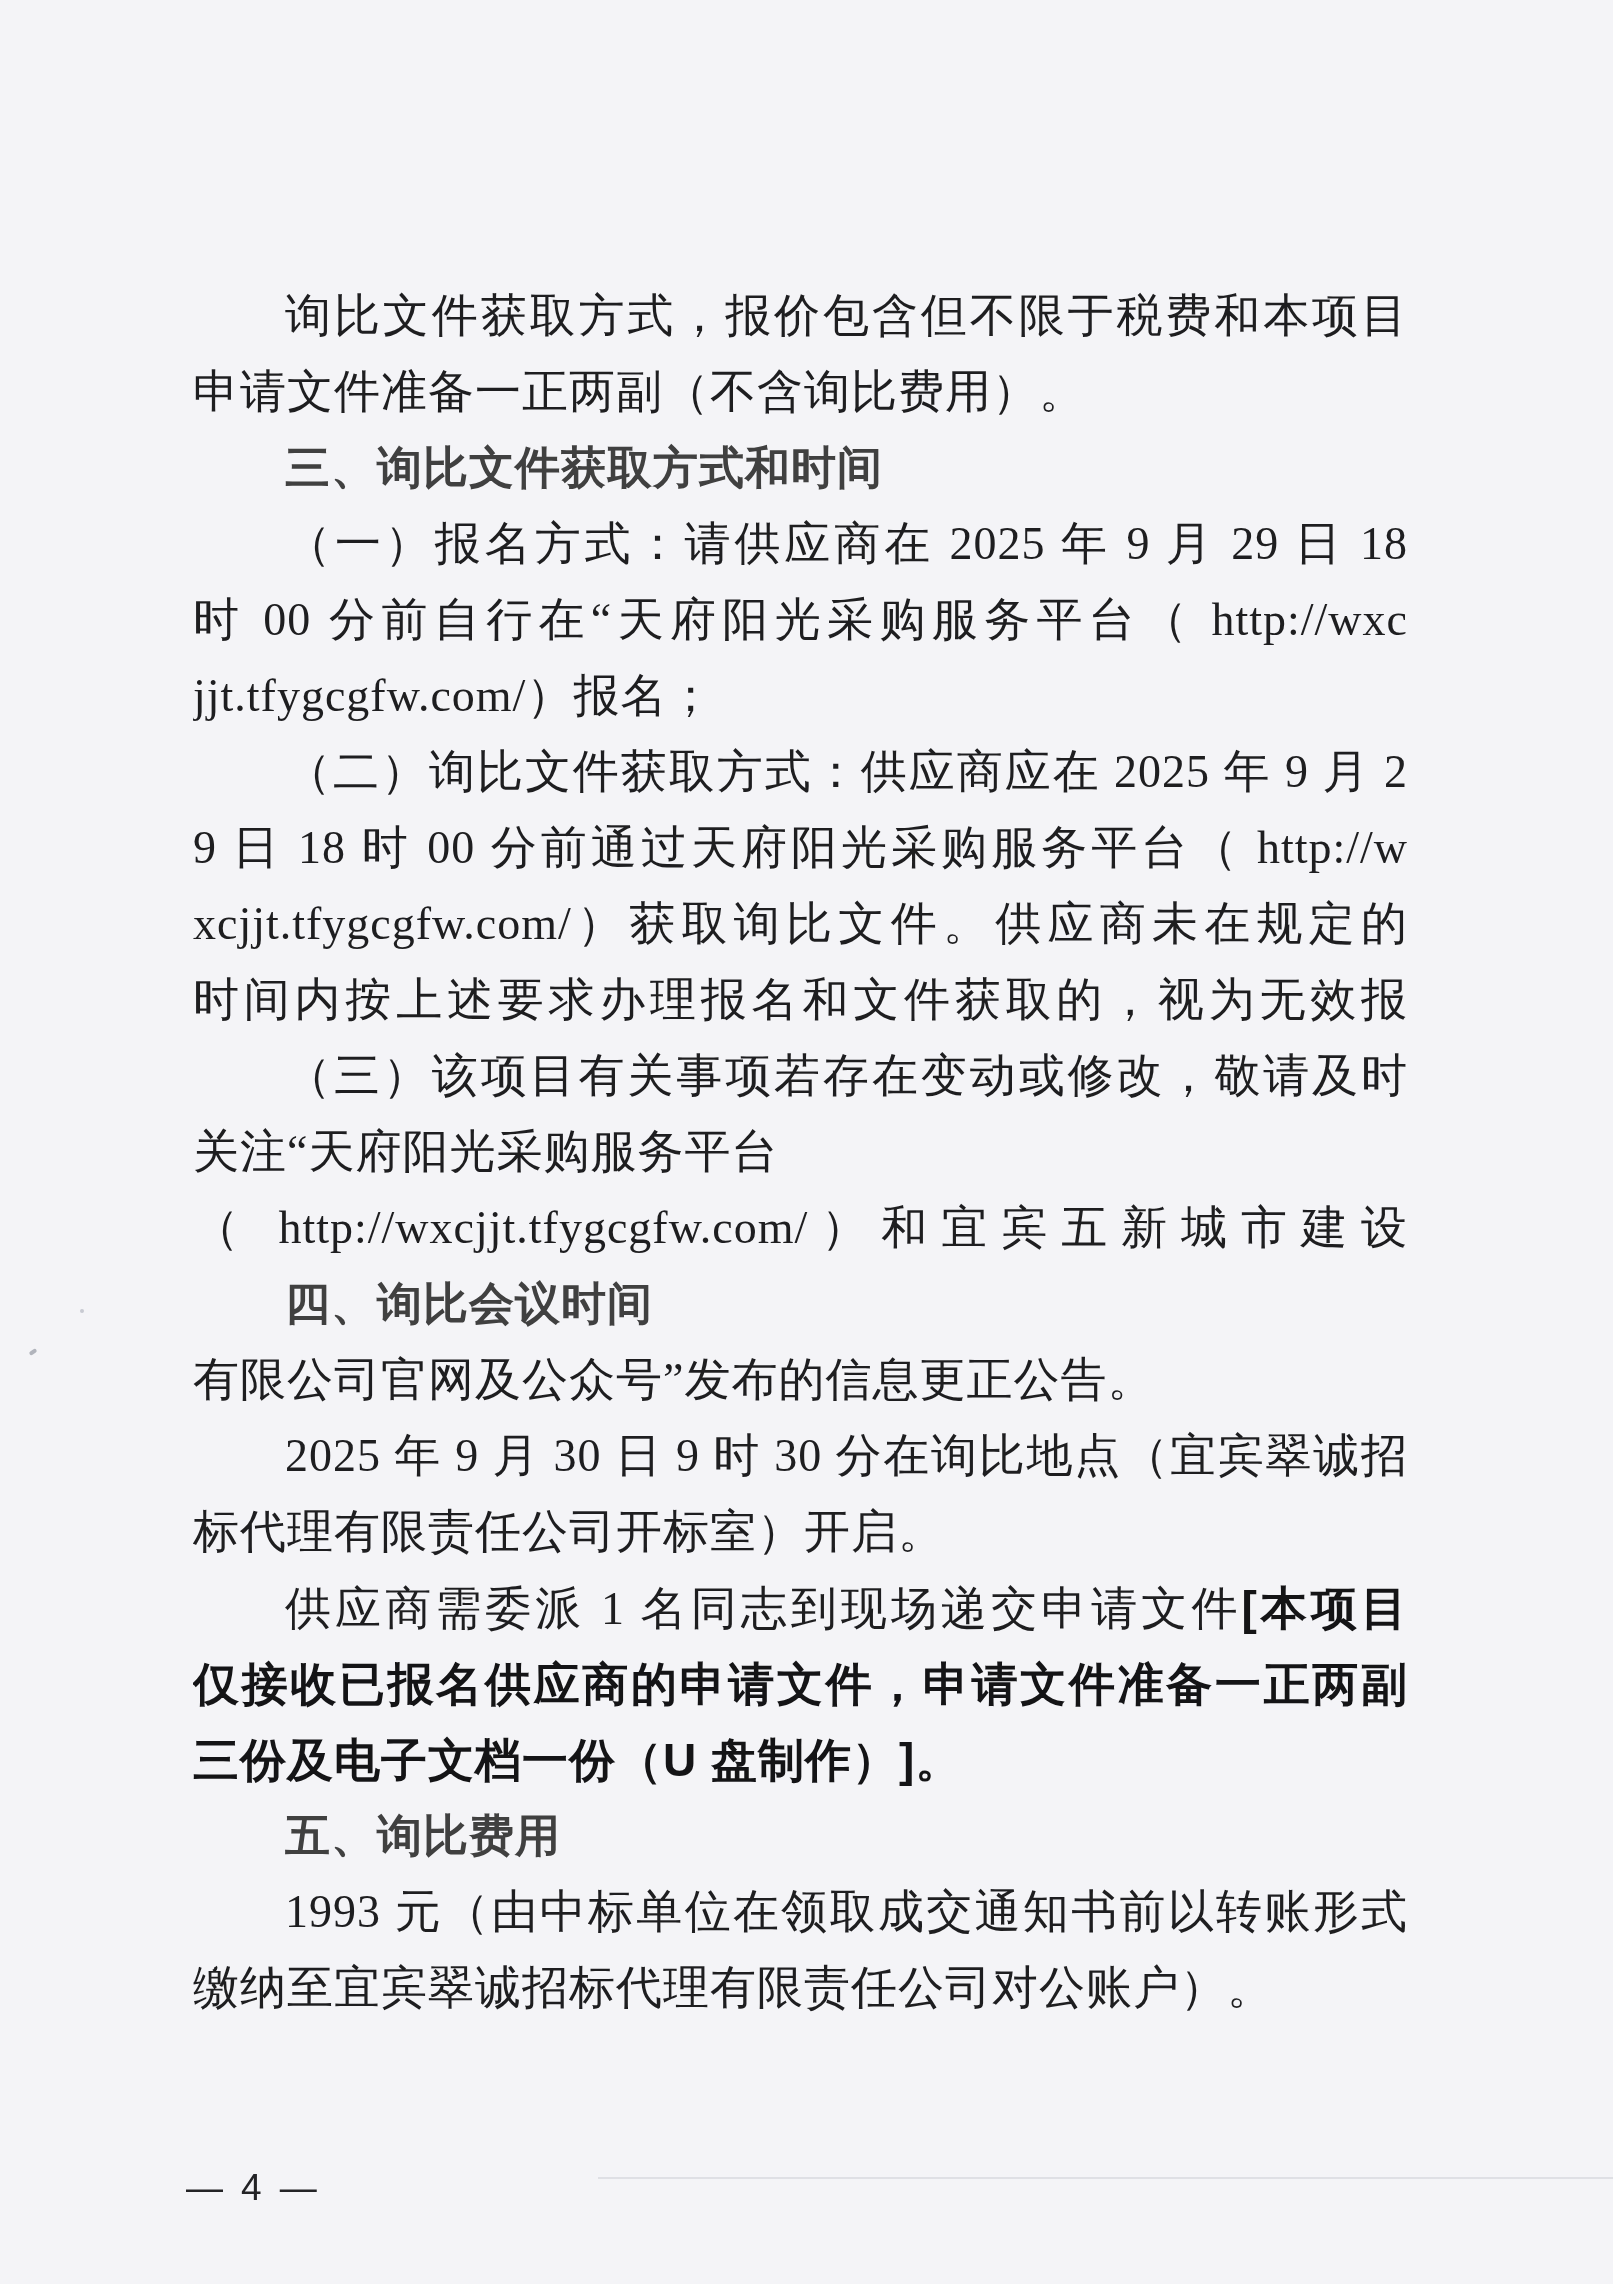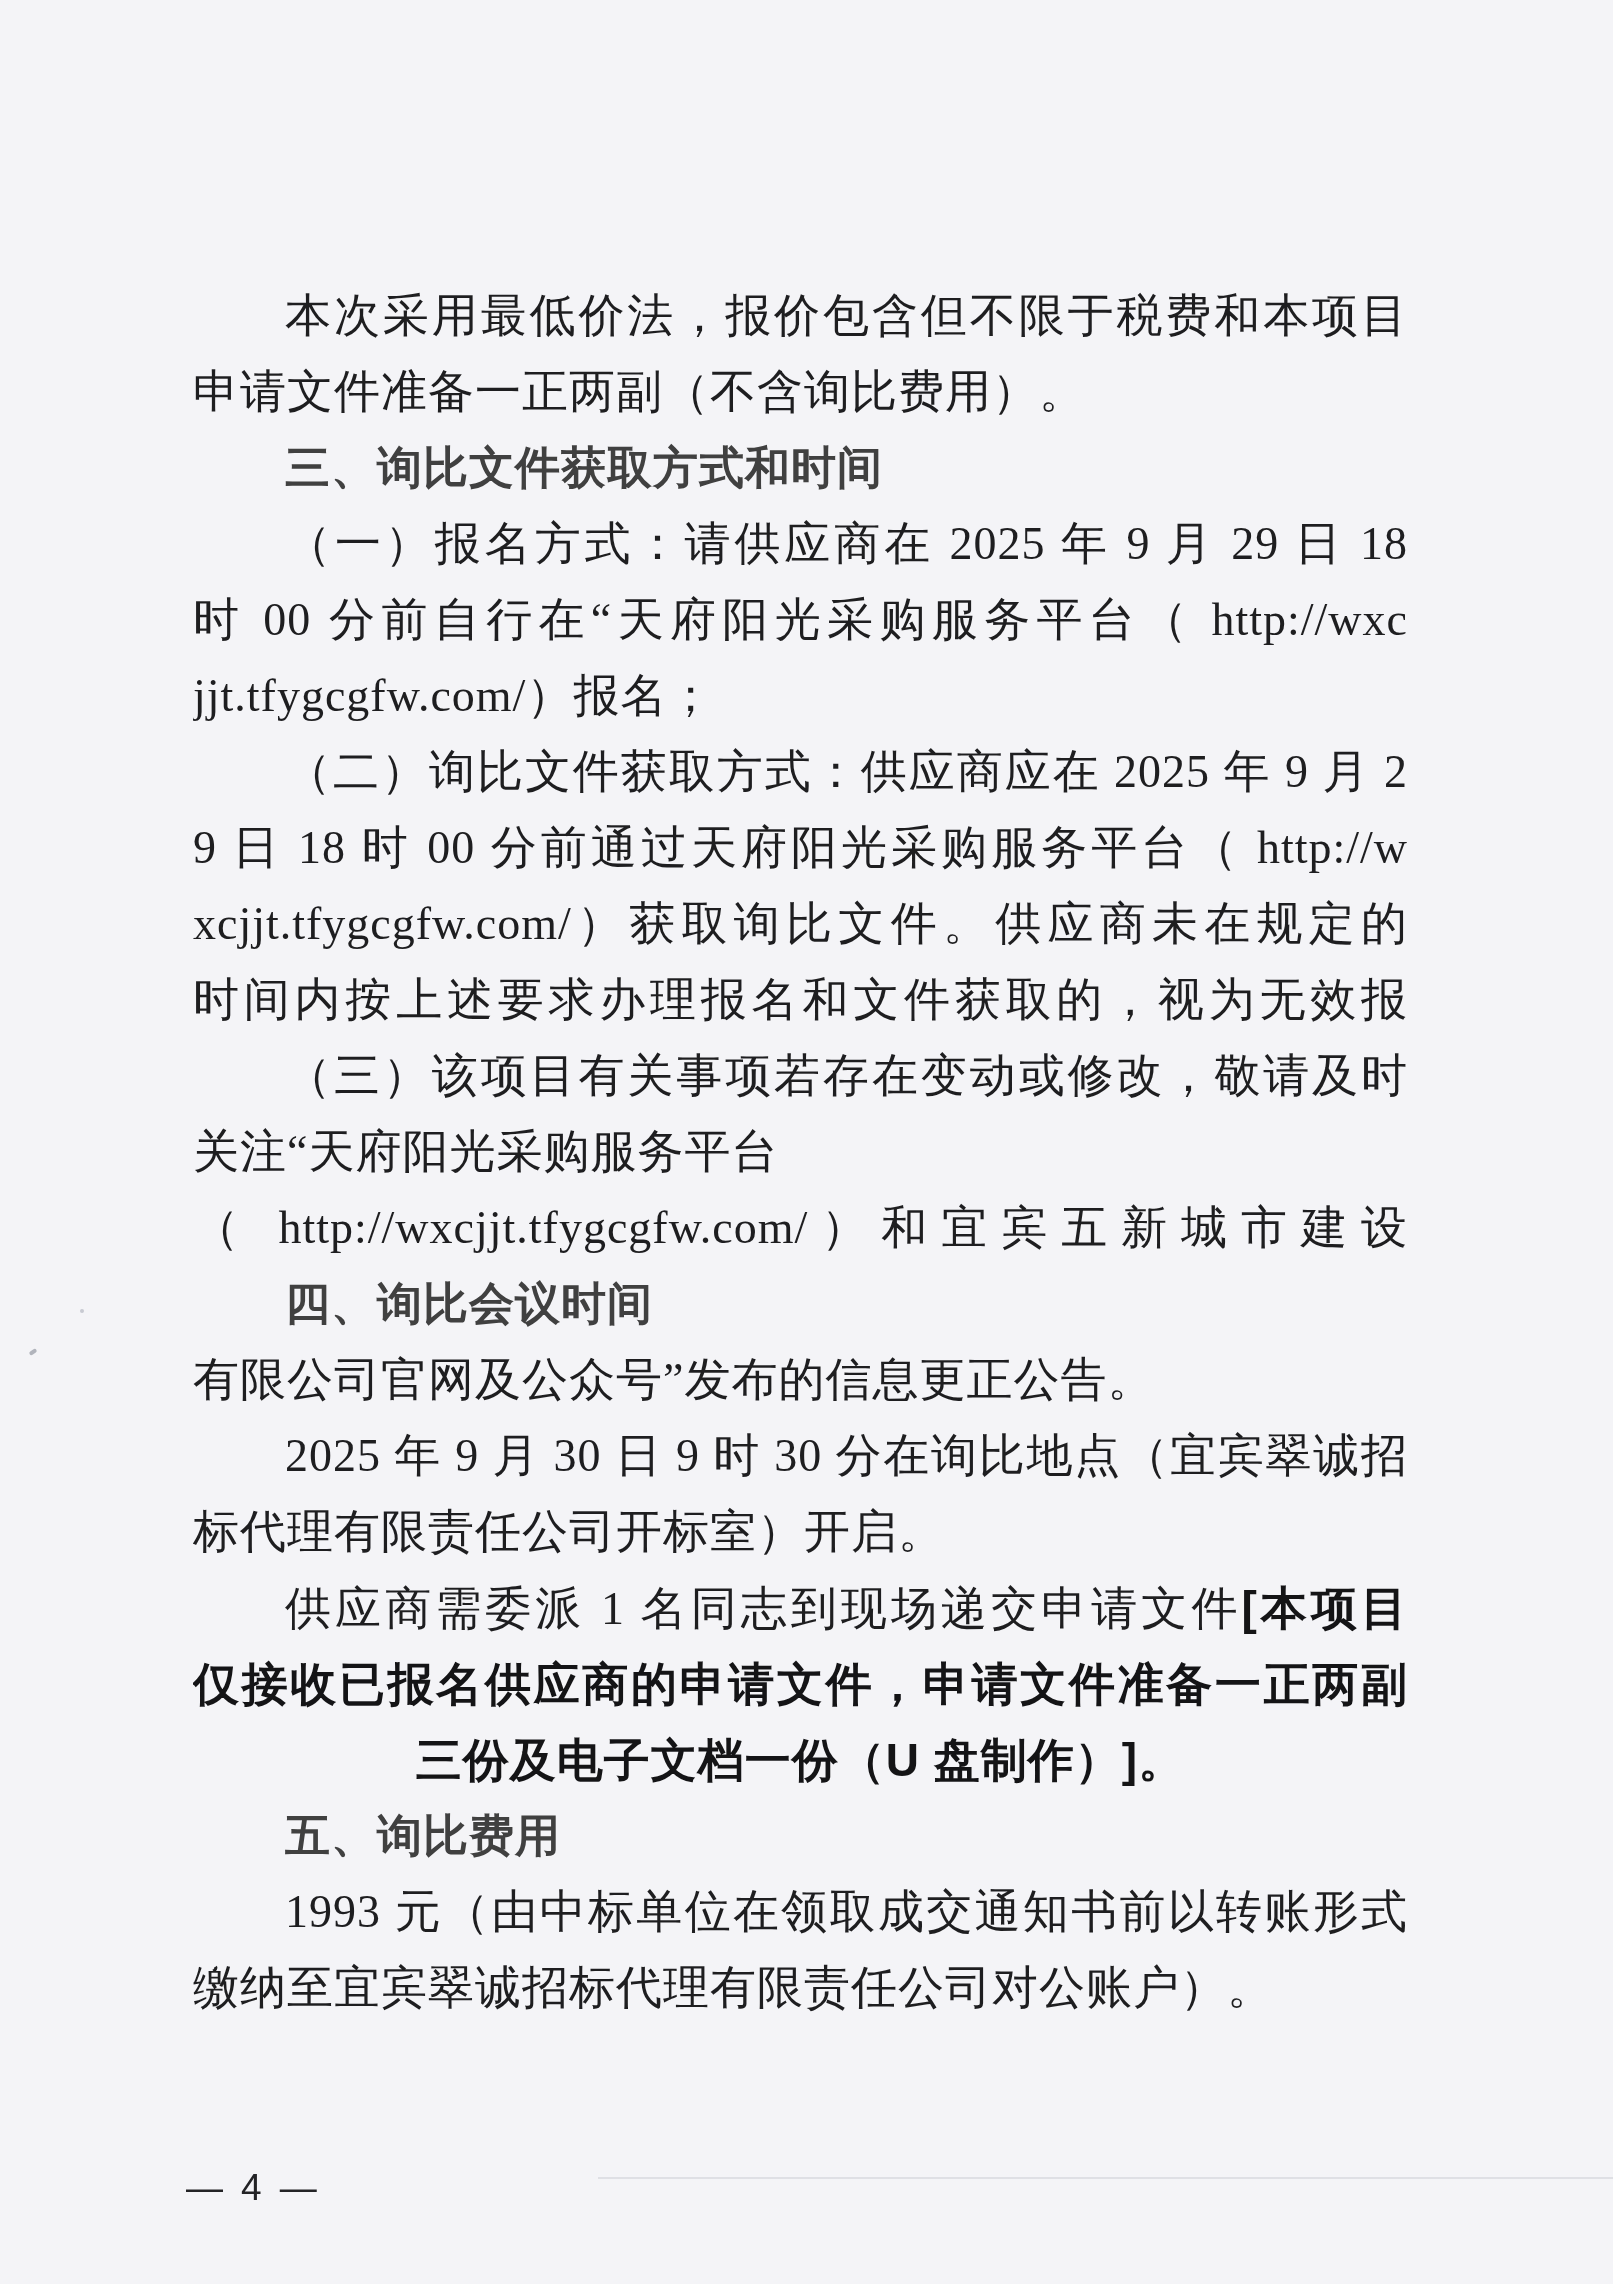--- a/index.html
+++ b/index.html
@@ -39,21 +39,20 @@
     font-family:"Liberation Sans","DejaVu Sans",sans-serif;
     font-weight:700;
     font-size:45px;
     color:#404040;
   }
   
   .bl, .b{
     font-family:"Liberation Sans","DejaVu Sans",sans-serif;
     font-weight:700;
     color:#141416;
-    text-align:center;
   }
   .pagenum{
     position:absolute;
     left:186px;top:2160px;
     height:55px;line-height:55px;
     font-size:37px;
     letter-spacing:3.9px;
     color:#232326;
     font-family:"Liberation Sans","DejaVu Sans",sans-serif;
   }
@@ -75,21 +74,21 @@
     width:3.9px;height:3.9px;border-radius:50%;
     background:rgba(130,135,150,0.38);
   }
 </style>
 </head>
 <body>
 
 <div class="page">
 
   <div class="doc">
-    <div class="ln ind jf">本次采用最低价法，报价包含但不限于税费和本项目</div>
+    <div class="ln ind jf">询比文件获取方式，报价包含但不限于税费和本项目</div>
     <div class="ln">申请文件准备一正两副（不含询比费用）。</div>
     <div class="ln ind hd">三、询比文件获取方式和时间</div>
     <div class="ln ind jf">（一）报名方式：请供应商在 2025 年 9 月 29 日 18</div>
     <div class="ln jf">时 00 分前自行在“天府阳光采购服务平台（ http://wxc</div>
     <div class="ln">jjt.tfygcgfw.com/）报名；</div>
     <div class="ln ind jf">（二）询比文件获取方式：供应商应在 2025 年 9 月 2</div>
     <div class="ln jf">9 日 18 时 00 分前通过天府阳光采购服务平台（ http://w</div>
     <div class="ln jf">xcjjt.tfygcgfw.com/）获取询比文件。供应商未在规定的</div>
     <div class="ln jf">时间内按上述要求办理报名和文件获取的，视为无效报名。</div>
     <div class="ln ind jf">（三）该项目有关事项若存在变动或修改，敬请及时</div>

